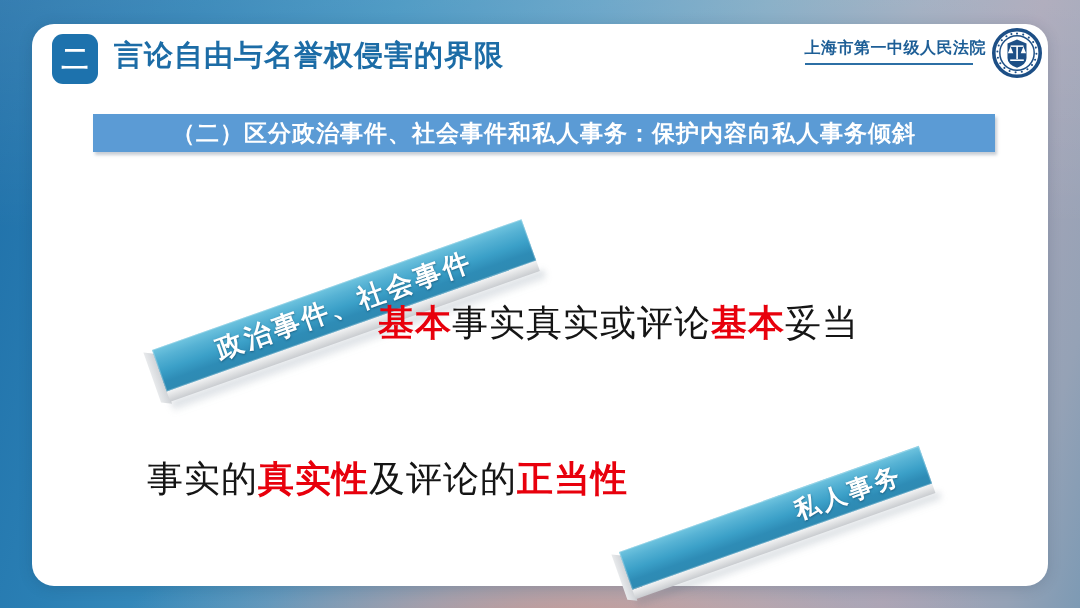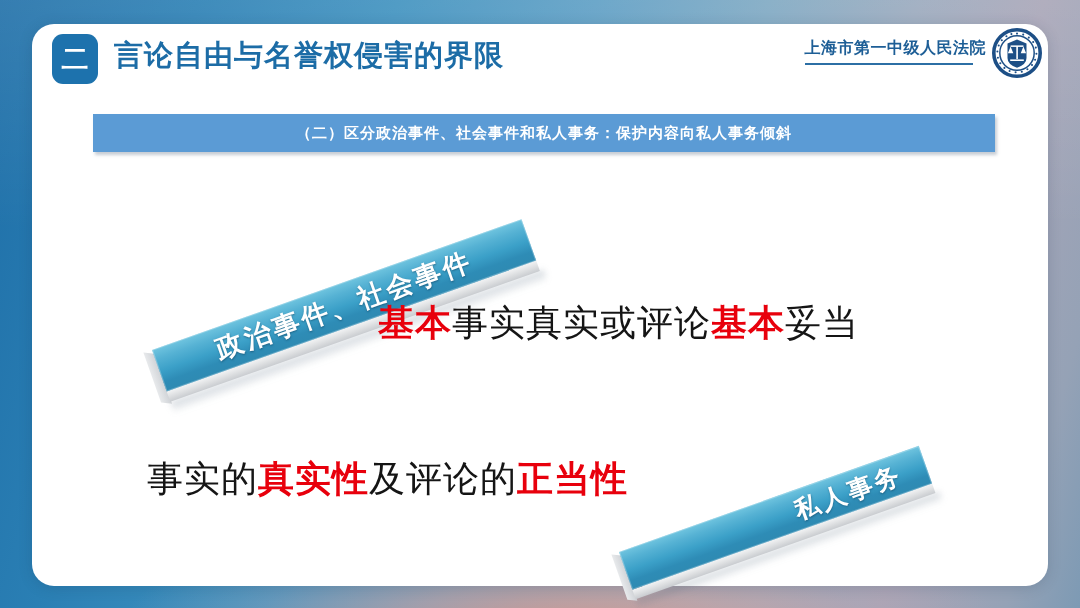--- a/index.html
+++ b/index.html
@@ -121,21 +121,21 @@
   
   .banner {
     position: absolute;
     left: 61px;
     top: 90px;
     width: 902px;
     height: 38px;
     background: #5b9bd5;
     box-shadow: 2px 3px 3px rgba(130,145,160,0.45);
     color: #ffffff;
-    font-size: 15px;
+    font-size: 23px;
     font-weight: 700;
     line-height: 38px;
     text-align: center;
     letter-spacing: 1px;
     white-space: nowrap;
   }
 
   
   .ribbon {
     position: absolute;

